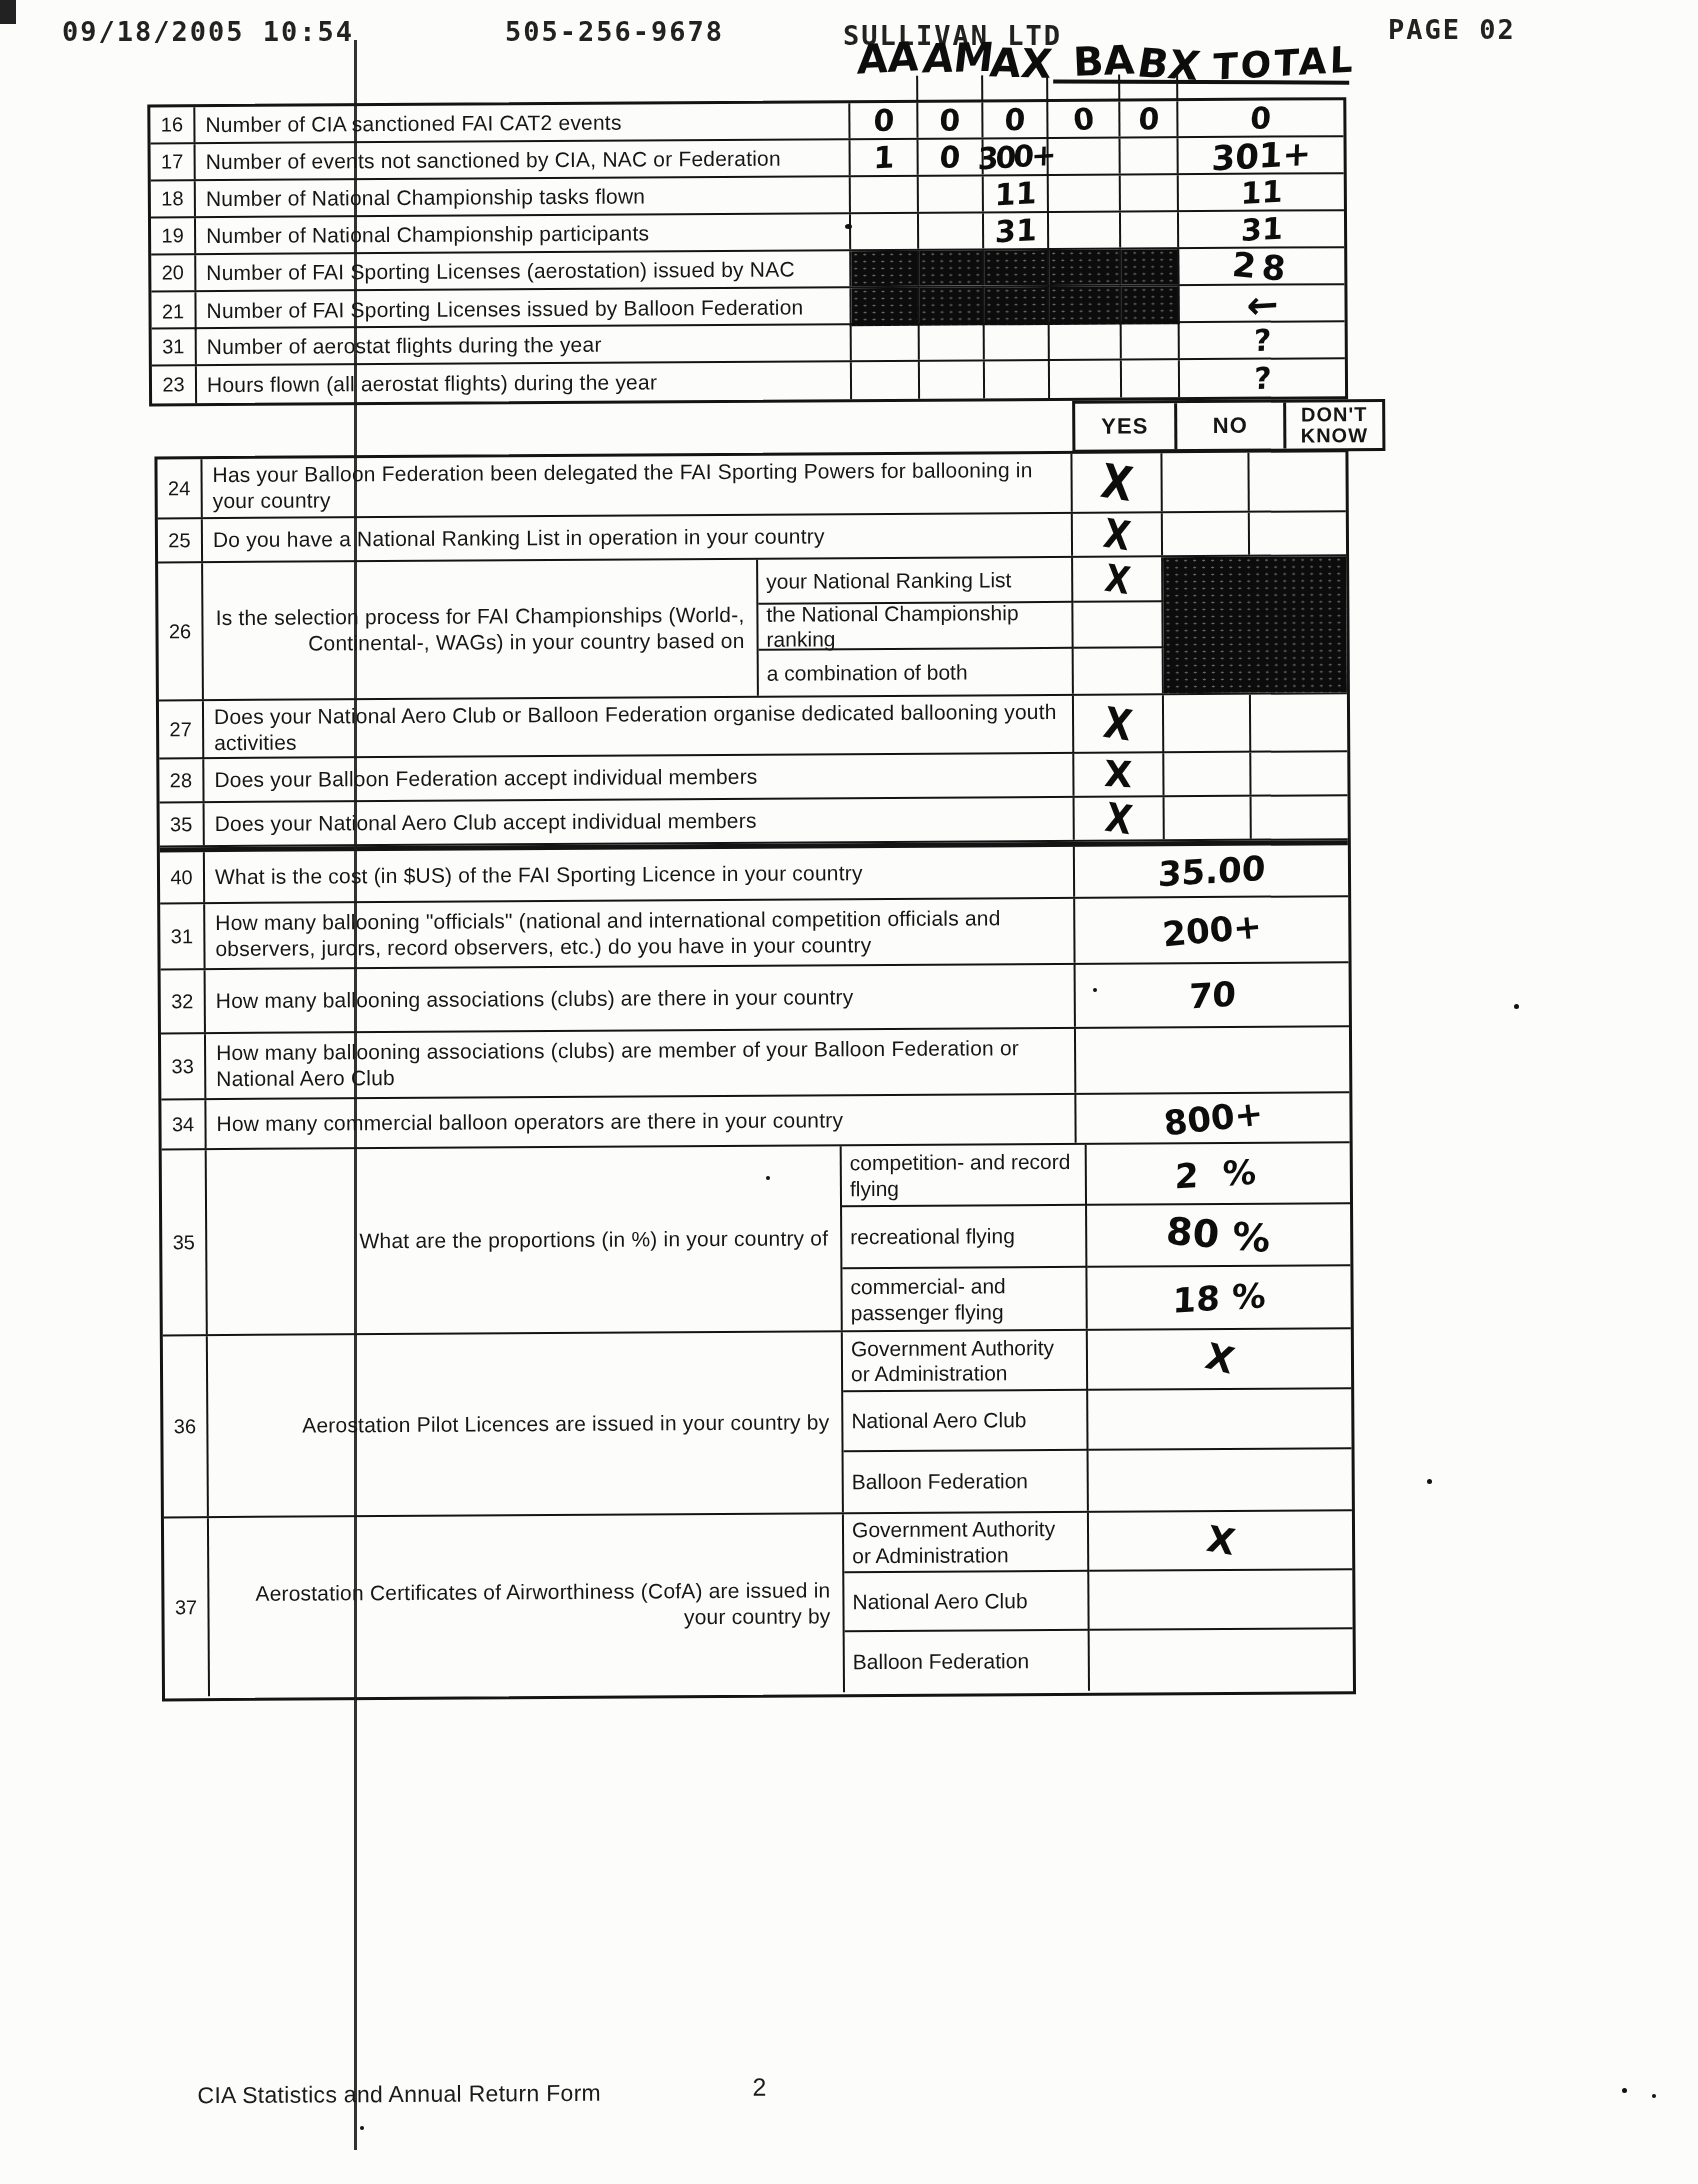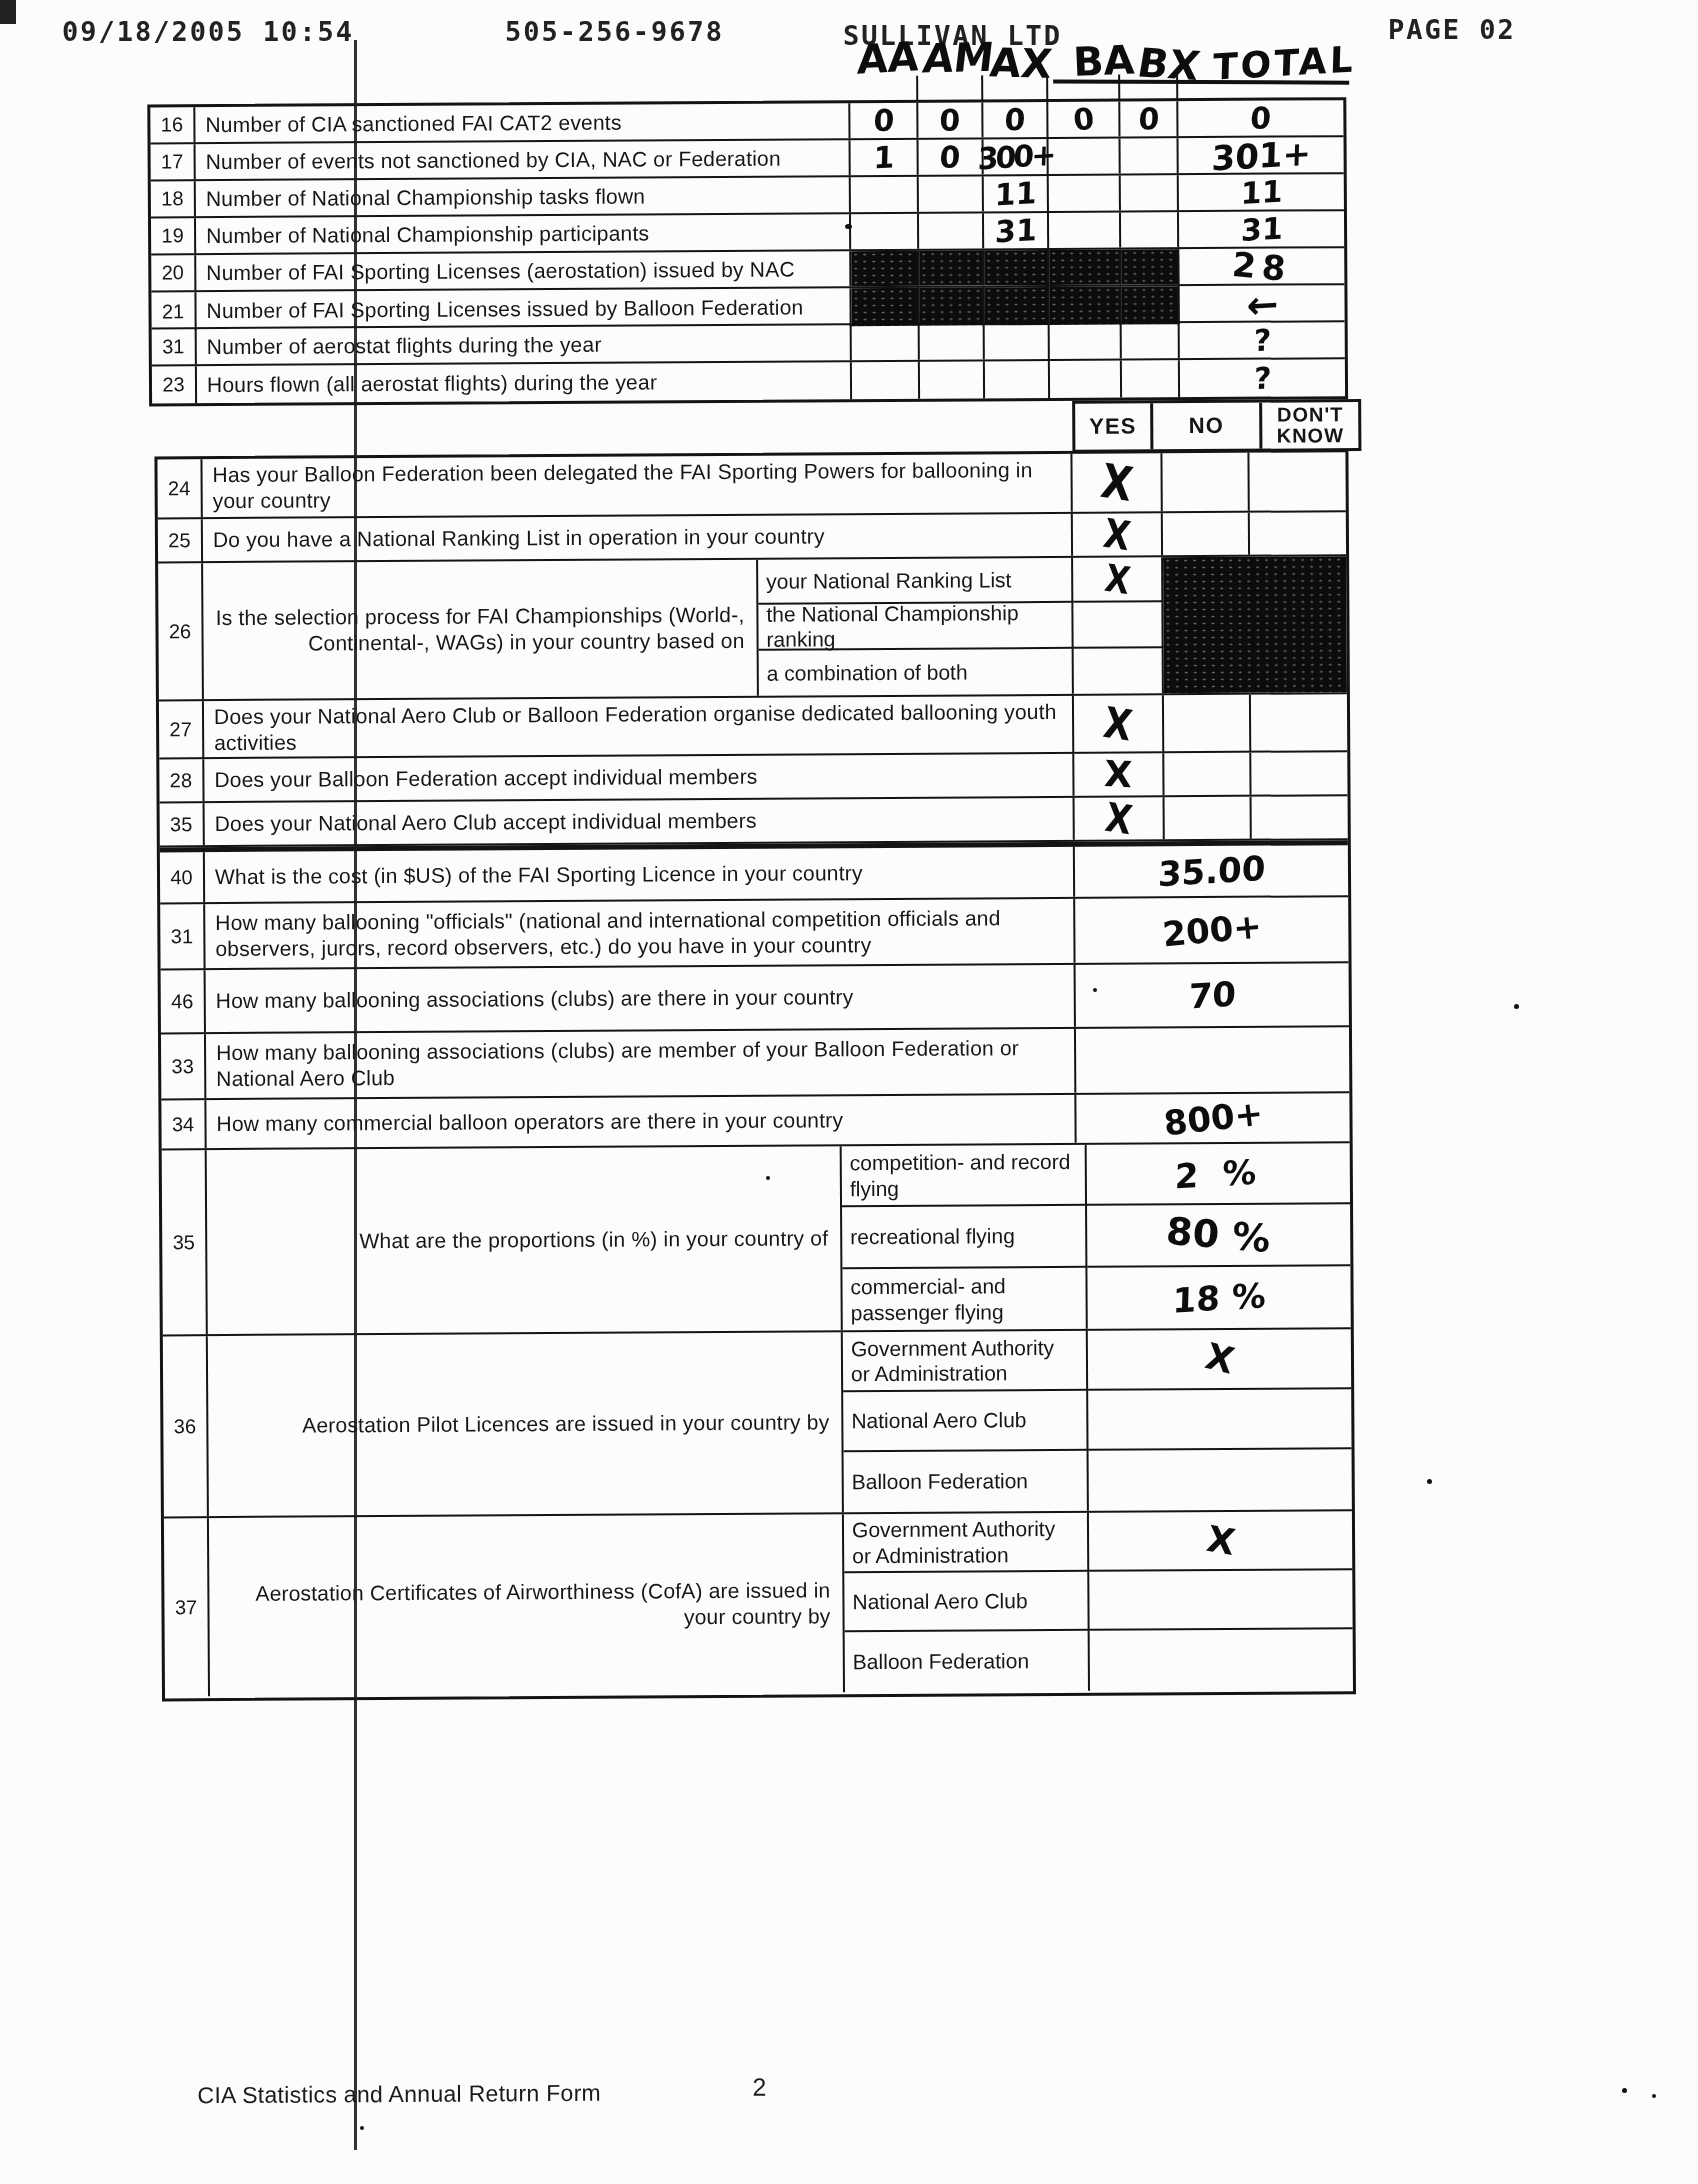--- a/index.html
+++ b/index.html
@@ -236,21 +236,21 @@
         <div class="c val"></div>
         <div class="c val"></div>
         <div class="c val"></div>
         <div class="c val nr">
             <span class="hw s30">?</span>
           </div>
       </div>
     </div>
 
     <div class="chead">
-      <div class="cell" style="width:78px">YES</div>
+      <div class="cell" style="width:102px">YES</div>
       <div class="cell" style="width:109px">NO</div>
       <div class="cell" style="width:96px">DON'T KNOW</div>
     </div>
 
     <div class="t2">
 
       <div class="t2row ga" style="height:60px">
         <div class="c num">24</div>
         <div class="c q">Has your Balloon Federation been delegated the FAI Sporting Powers for ballooning in your country</div>
         <div class="c ctr">
@@ -334,21 +334,21 @@
 
       <div class="t2row gc" style="height:66px">
         <div class="c num">31</div>
         <div class="c q">How many ballooning "officials" (national and international competition officials and observers, jurors, record observers, etc.) do you have in your country</div>
         <div class="c val nr">
             <span class="hw s34" style="transform:rotate(-5deg)">200+</span>
           </div>
       </div>
 
       <div class="t2row gc" style="height:64px">
-        <div class="c num">46</div>
+        <div class="c num">32</div>
         <div class="c q">How many ballooning associations (clubs) are there in your country</div>
         <div class="c val nr">
             <span class="hw s34">70</span>
           </div>
       </div>
 
       <div class="t2row gc" style="height:66px">
         <div class="c num">33</div>
         <div class="c q">How many ballooning associations (clubs) are member of your Balloon Federation or National Aero Club</div>
         <div class="c val nr">

